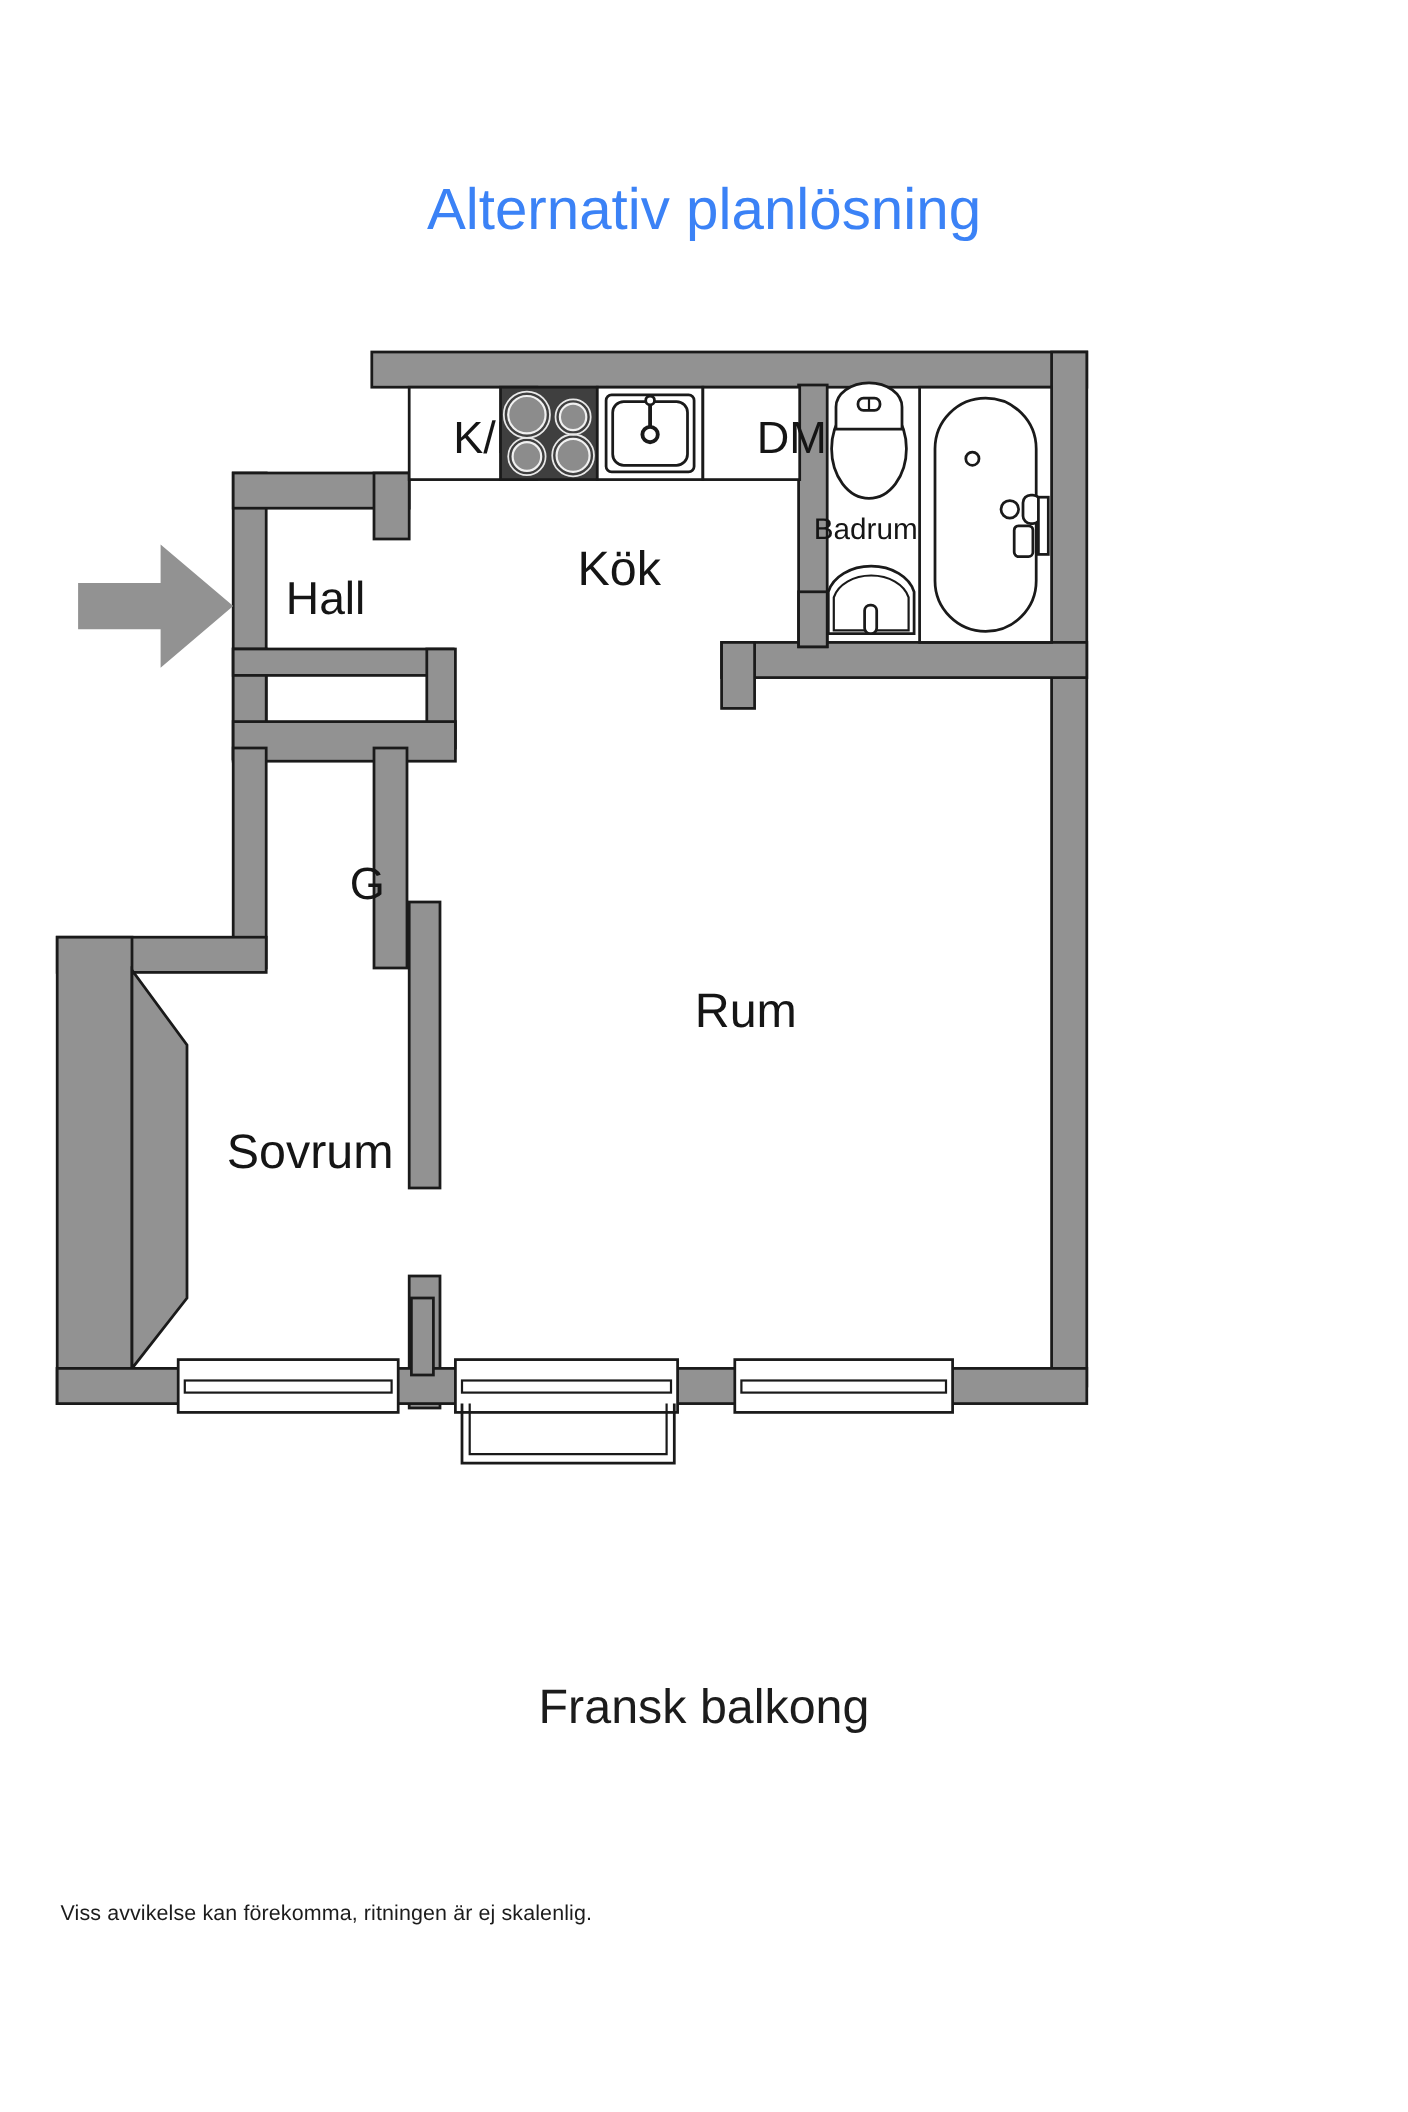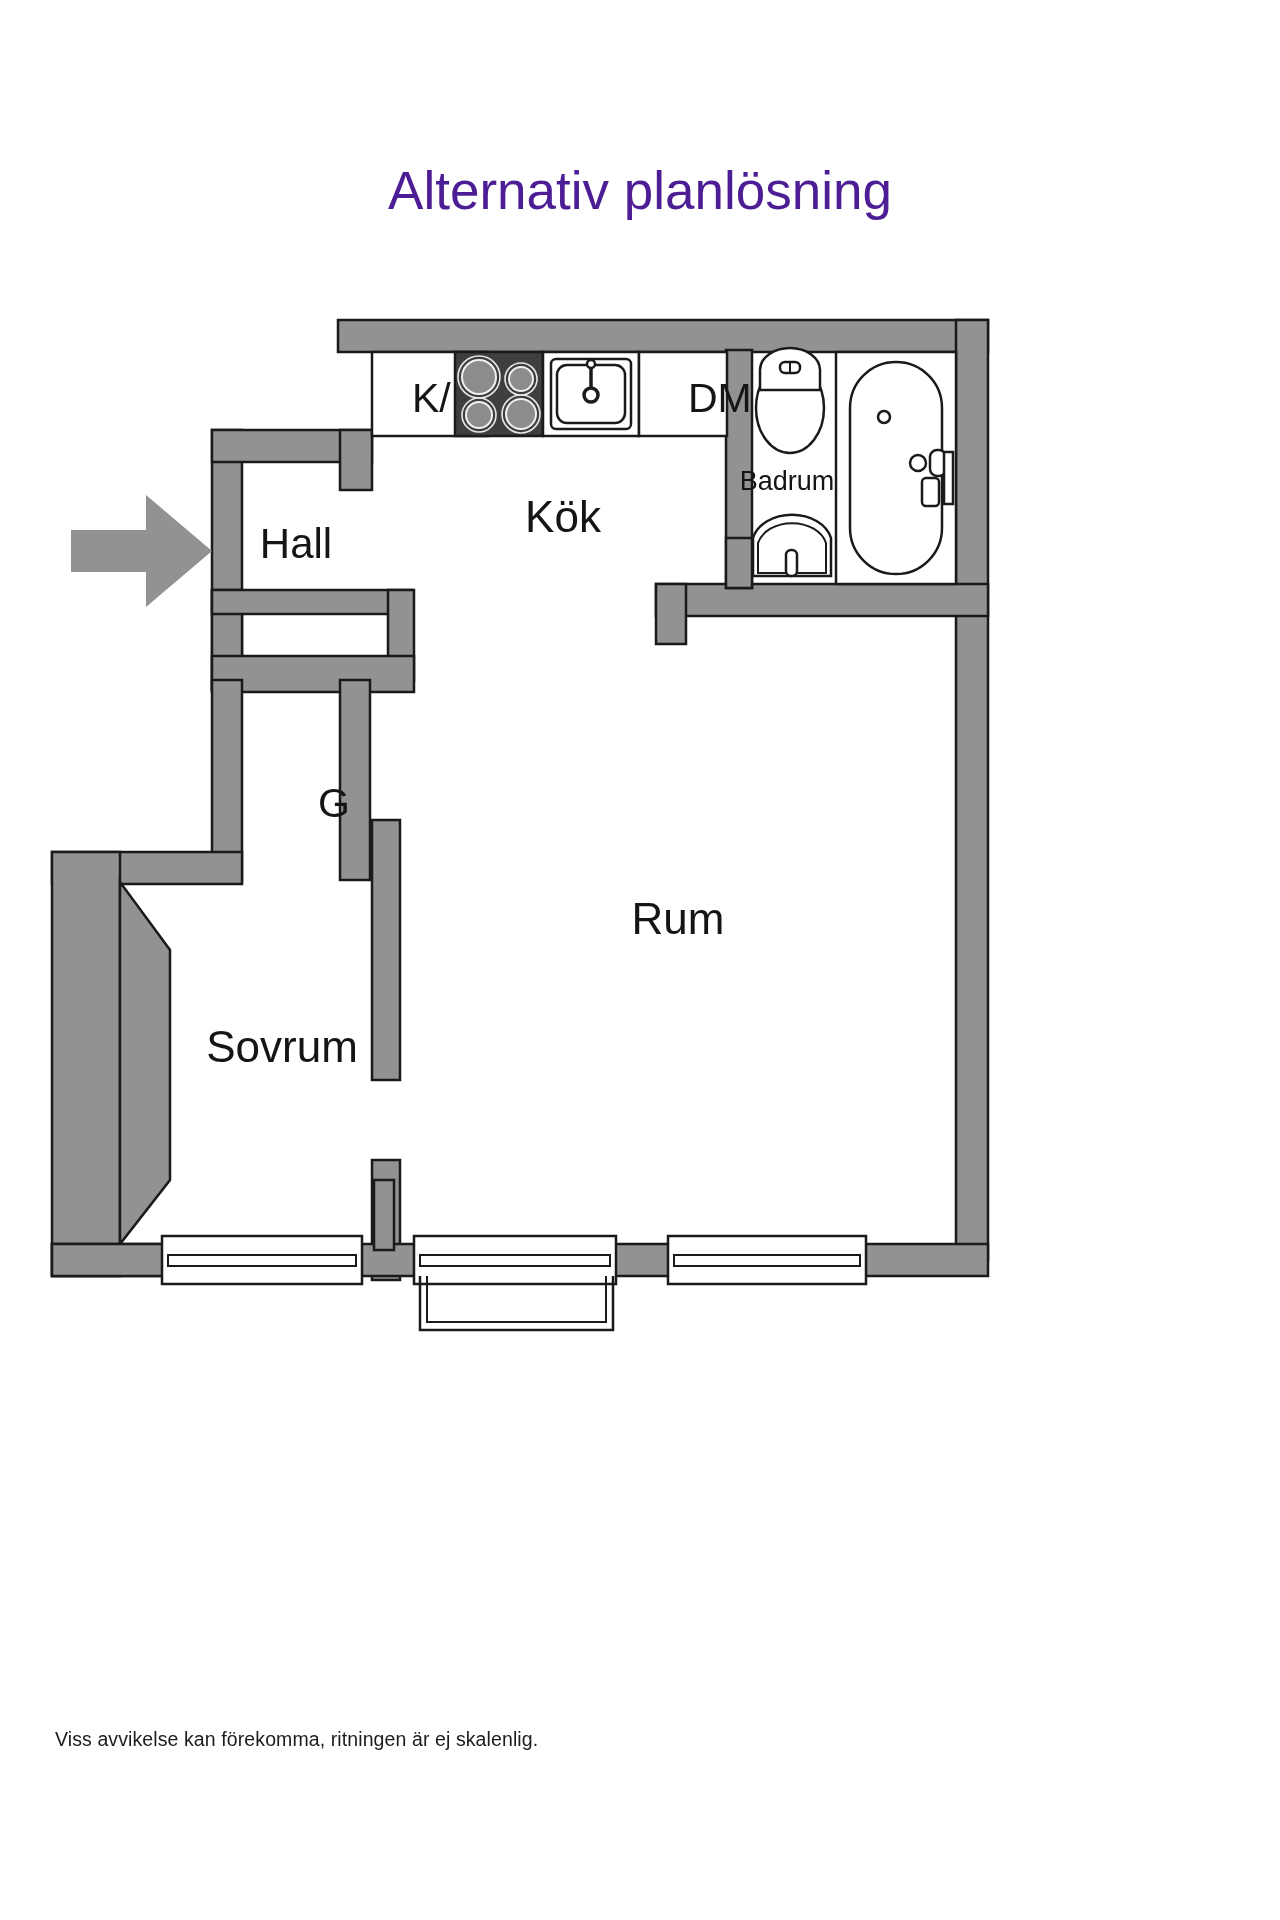--- a/index.html
+++ b/index.html
@@ -22,21 +22,21 @@
   }
   .title {
     position: absolute;
     top: 160px;
     left: 0;
     width: 1280px;
     text-align: center;
     font-size: 53px;
     font-weight: 400;
     letter-spacing: 0px;
-    color: #4c1d95;
+    color: #3b82f6;
   }
   .plan-wrap {
     position: absolute;
     top: 300px;
     left: 0;
     width: 1280px;
     height: 1280px;
   }
   .disclaimer {
     position: absolute;
@@ -200,16 +200,17 @@
         <text x="563" y="232" font-size="44">Kök</text>
         <text x="787" y="190" font-size="27">Badrum</text>
         <text x="334" y="517" font-size="41">G</text>
         <text x="678" y="634" font-size="44">Rum</text>
         <text x="282" y="762" font-size="44">Sovrum</text>
       </g>
 
     </svg>
   </div>
 
+  <div class="balkong-label">Fransk balkong</div>
 
   <div class="disclaimer">Viss avvikelse kan förekomma, ritningen är ej skalenlig.</div>
 
 </div>
 
 </body></html>

